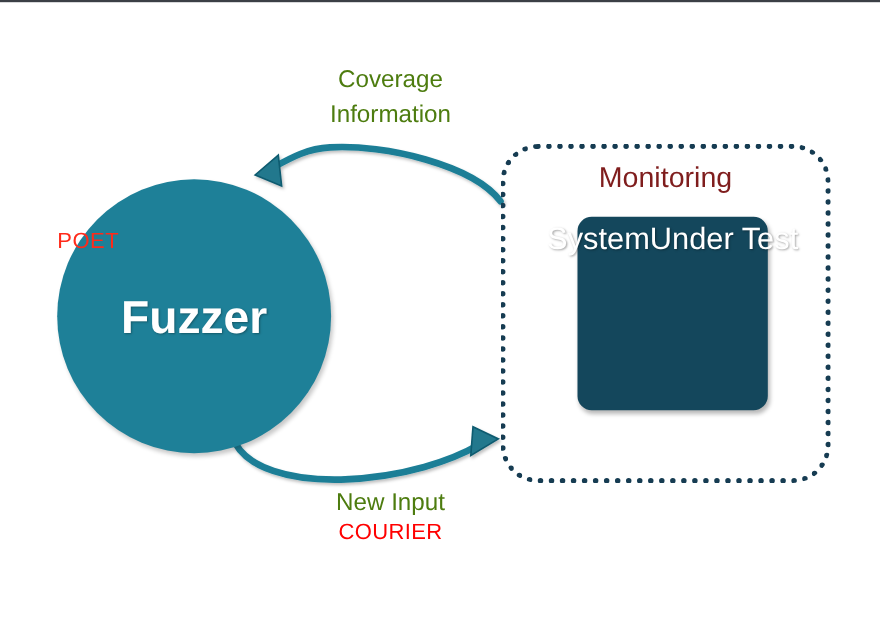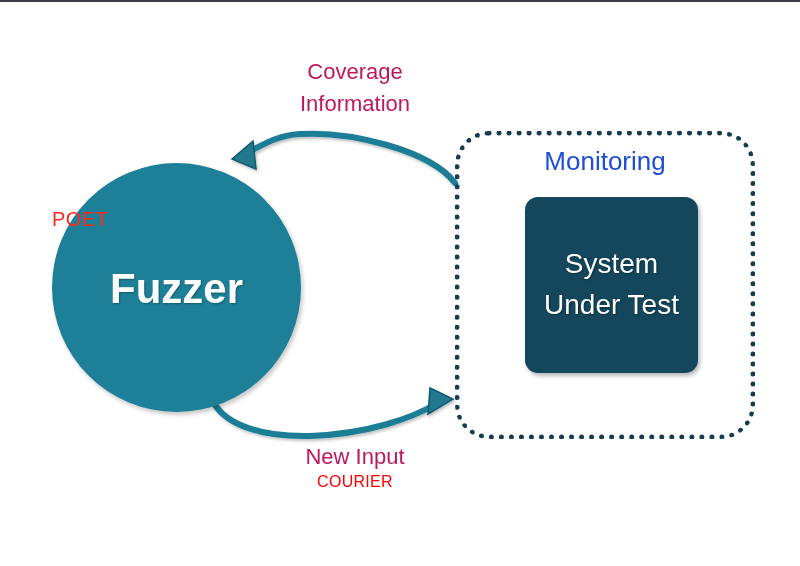--- a/index.html
+++ b/index.html
@@ -79,21 +79,21 @@
     border-radius: 34px;
     box-sizing: border-box;
   }
   .monitoring-label {
     position: absolute;
     left: 455px;
     top: 146px;
     width: 300px;
     text-align: center;
     font-size: 26px;
-    color: #1d4ed8;
+    color: #7f1d1d;
     white-space: nowrap;
   }
   .oracle-label {
     position: absolute;
     left: 484px;
     top: 171px;
     font-size: 20px;
     color: #ff1a0d;
     letter-spacing: 0.3px;
     white-space: nowrap;
@@ -101,45 +101,45 @@
   .sut-box {
     position: absolute;
     left: 525px;
     top: 197px;
     width: 173px;
     height: 176px;
     background: #14475c;
     border-radius: 13px;
     box-shadow: 2px 3px 4px rgba(0,0,0,0.28);
     display: flex;
-    flex-direction: column;
-    align-items: center;
+    flex-direction: row;
+    align-items: flex-start;
     justify-content: center;
   }
   .sut-line {
     font-size: 28px;
     color: #ffffff;
     line-height: 1.45;
     text-shadow: 1px 1px 2px rgba(0,0,0,0.35);
     white-space: nowrap;
   }
 
   
   .caption {
     position: absolute;
     text-align: center;
     white-space: nowrap;
   }
   .caption-black {
     font-size: 22px;
-    color: #be185d;
+    color: #4d7c0f;
     line-height: 1.45;
   }
   .caption-red {
-    font-size: 16px;
+    font-size: 20px;
     color: #ff0000;
     letter-spacing: 0.3px;
   }
   #coverage-caption {
     left: 250px;
     top: 56px;
     width: 210px;
   }
   #newinput-caption {
     left: 245px;

